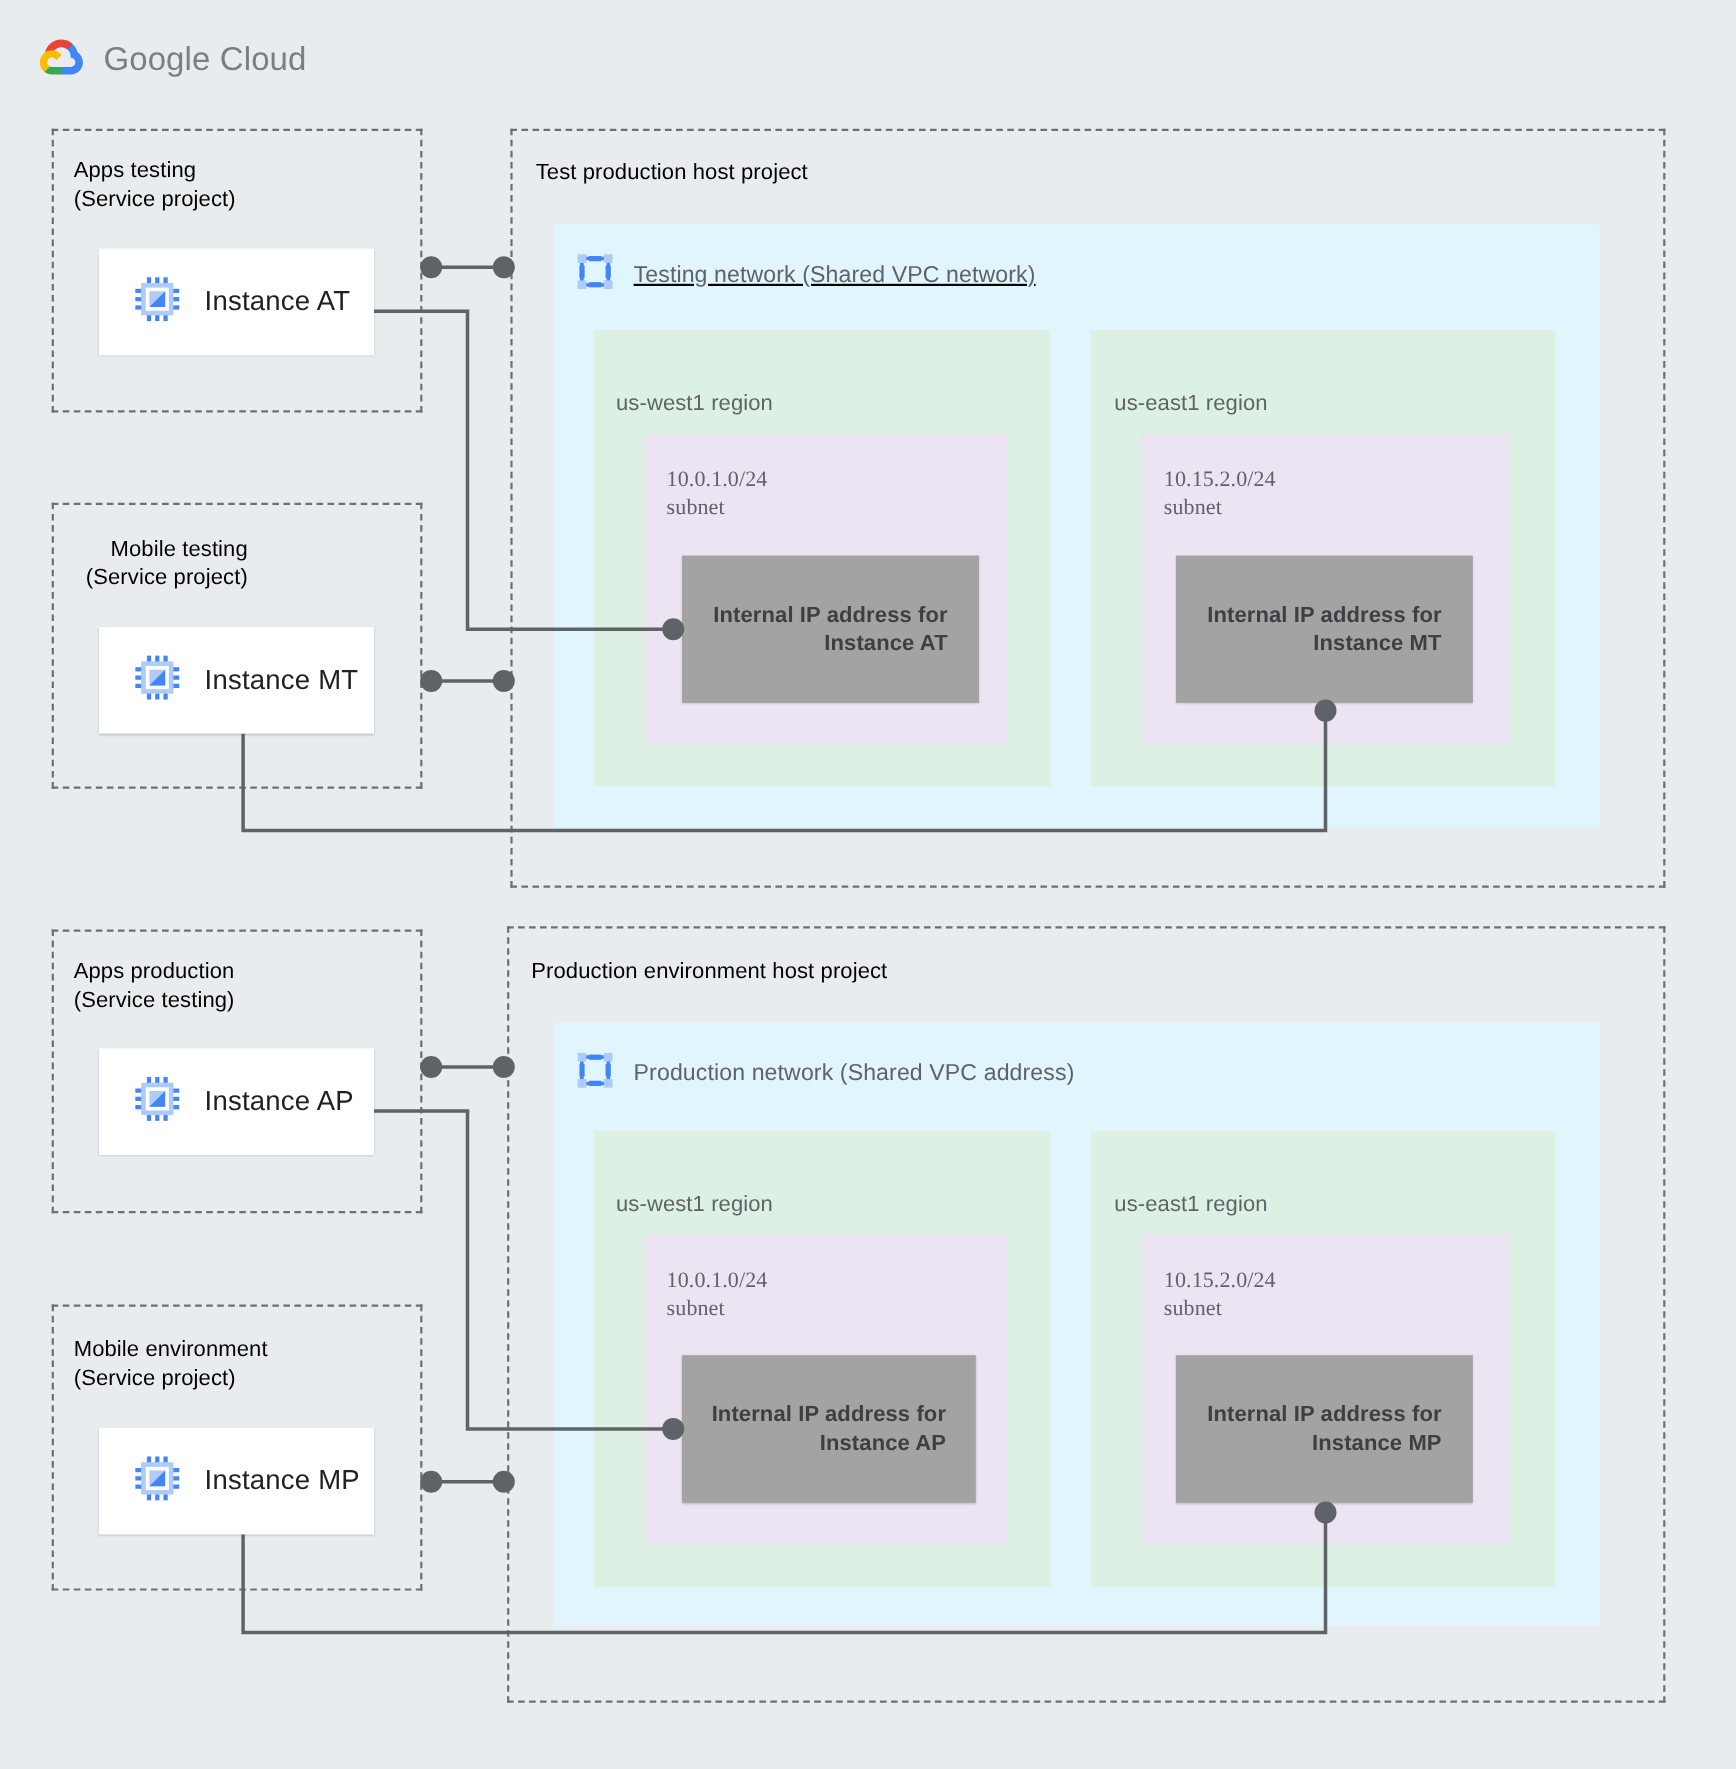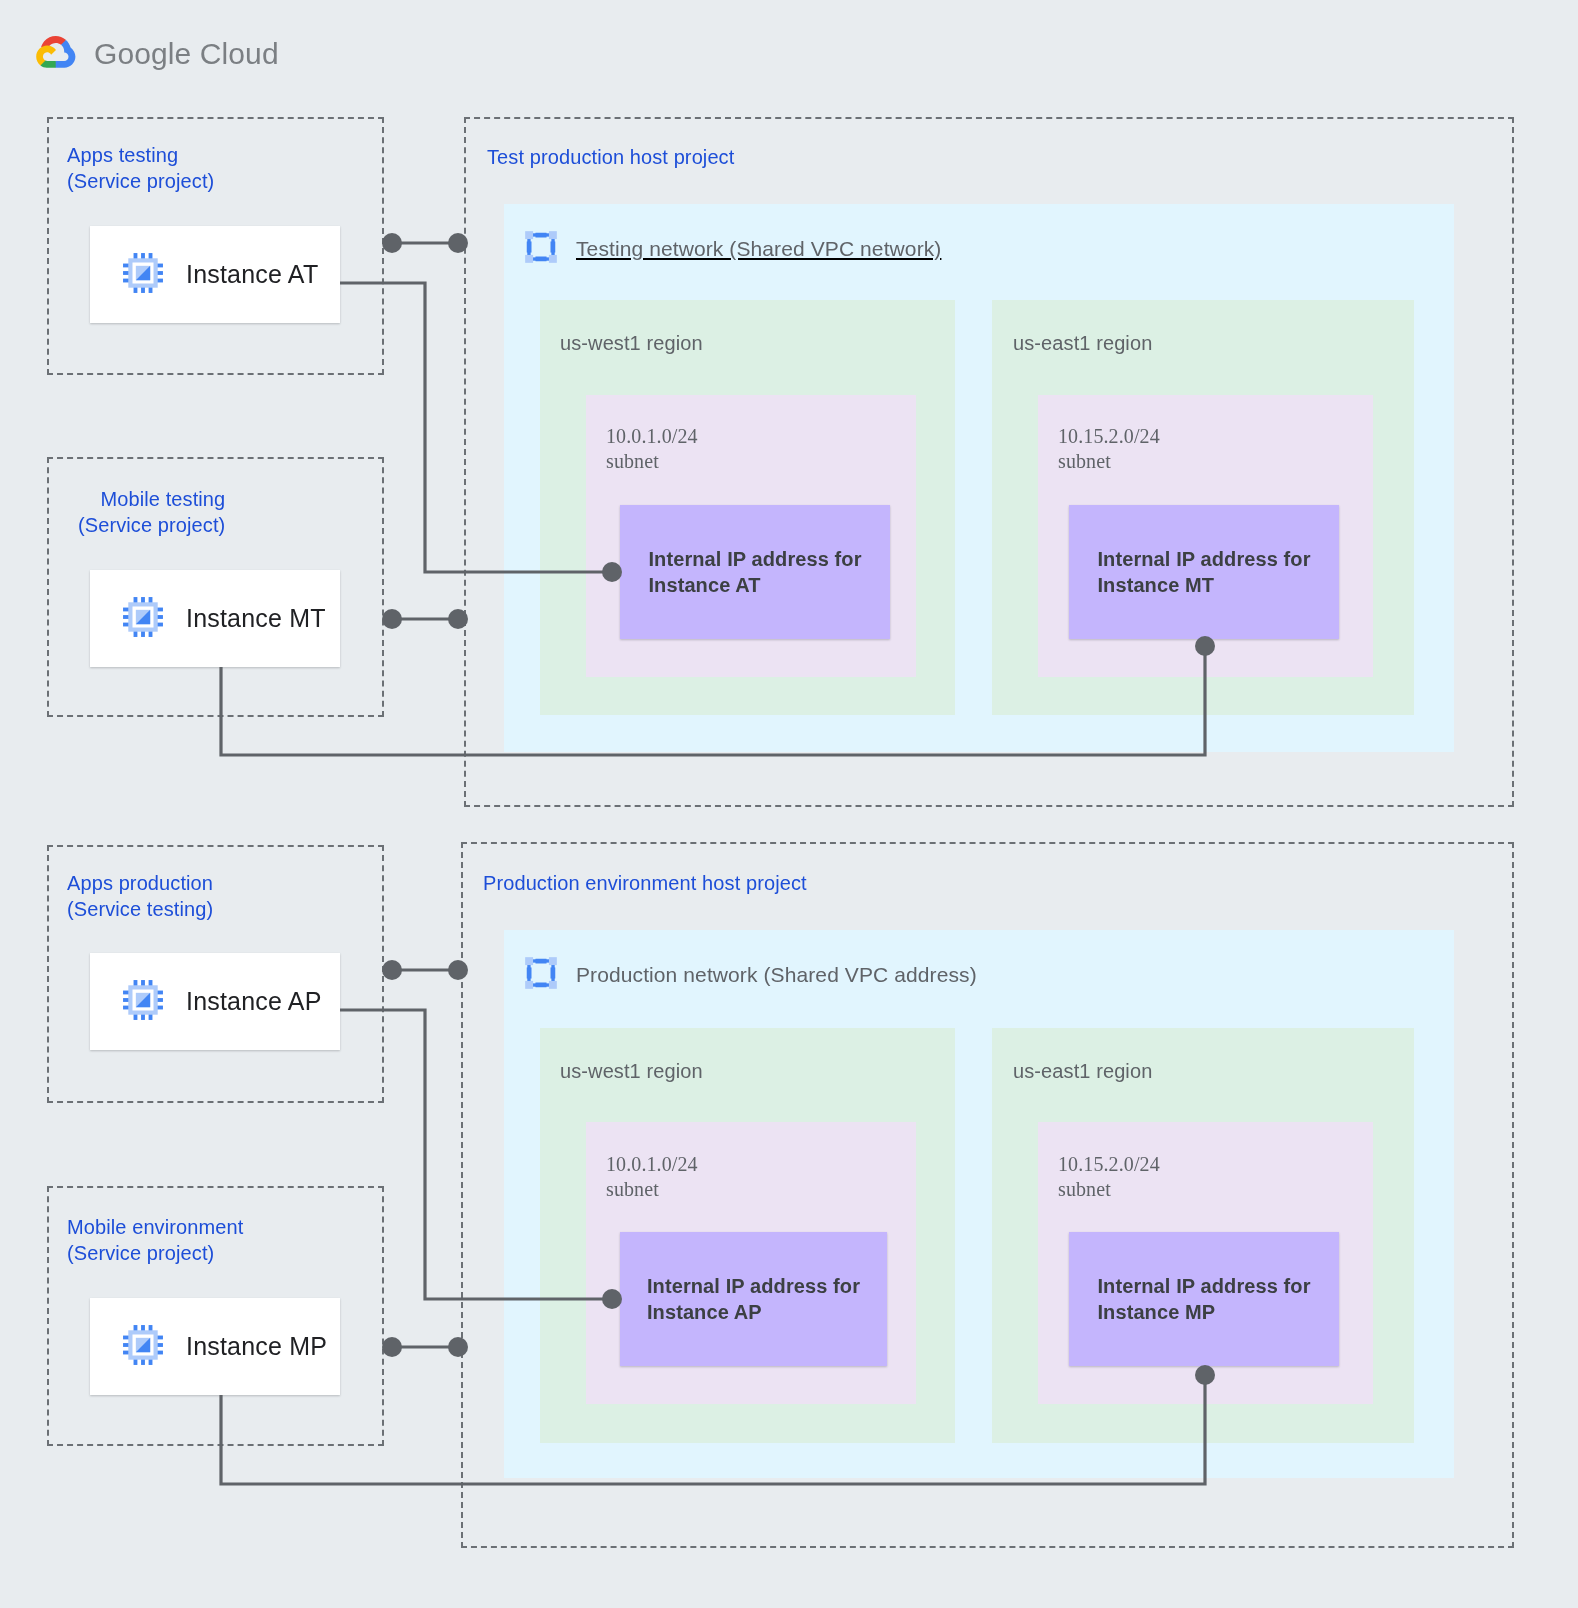--- a/index.html
+++ b/index.html
@@ -12,42 +12,42 @@
   .abs{position:absolute;box-sizing:border-box;}
 
   
   #logo-wrap{left:32px;top:32px;display:flex;align-items:center;gap:14px;}
   #logo-text{font-size:30px;color:#7b7f83;letter-spacing:.1px;}
   #logo-text .g{font-weight:400;}
 
   
   .dashed{border:2px dashed #6b7075;background:transparent;}
   .dashed-label{
-    position:absolute;color:#1d4ed8;font-size:20px;line-height:26px;
+    position:absolute;color:#000000;font-size:20px;line-height:26px;
     white-space:pre-line;letter-spacing:.1px;
   }
 
   
   .vpc{background:#e1f5fe;}
   .vpc-header{position:absolute;display:flex;align-items:center;gap:16px;}
   .vpc-title{font-size:21px;color:#5f6368;letter-spacing:.1px;}
 
   
   .region{background:#dcf0e4;}
-  .region-label{position:absolute;font-size:20px;color:#5f6368;letter-spacing:.1px;}
+  .region-label{position:absolute;font-size:20px;color:#5f6368;letter-spacing:.1px;margin-top:24px;}
 
   
   .subnet{background:#ece3f3;}
   .subnet-label{position:absolute;font-size:20px;line-height:25px;color:#5f6368;white-space:pre-line;letter-spacing:.1px;font-family:Liberation Serif, serif;}
 
   
   .ipbox{
-    background:#c4b5fd;
+    background:#a3a3a3;
     box-shadow:0 1px 2px rgba(60,64,67,.28);
-    display:flex;align-items:center;justify-content:center;text-align:left;
+    display:flex;align-items:center;justify-content:center;text-align:right;
   }
   .ipbox span{
     font-size:20px;line-height:26px;font-weight:bold;color:#3c4043;
     white-space:pre-line;letter-spacing:.1px;
   }
 
   
   .instbox{
     background:#ffffff;box-shadow:0 1px 2px rgba(60,64,67,.28);
     display:flex;align-items:center;

